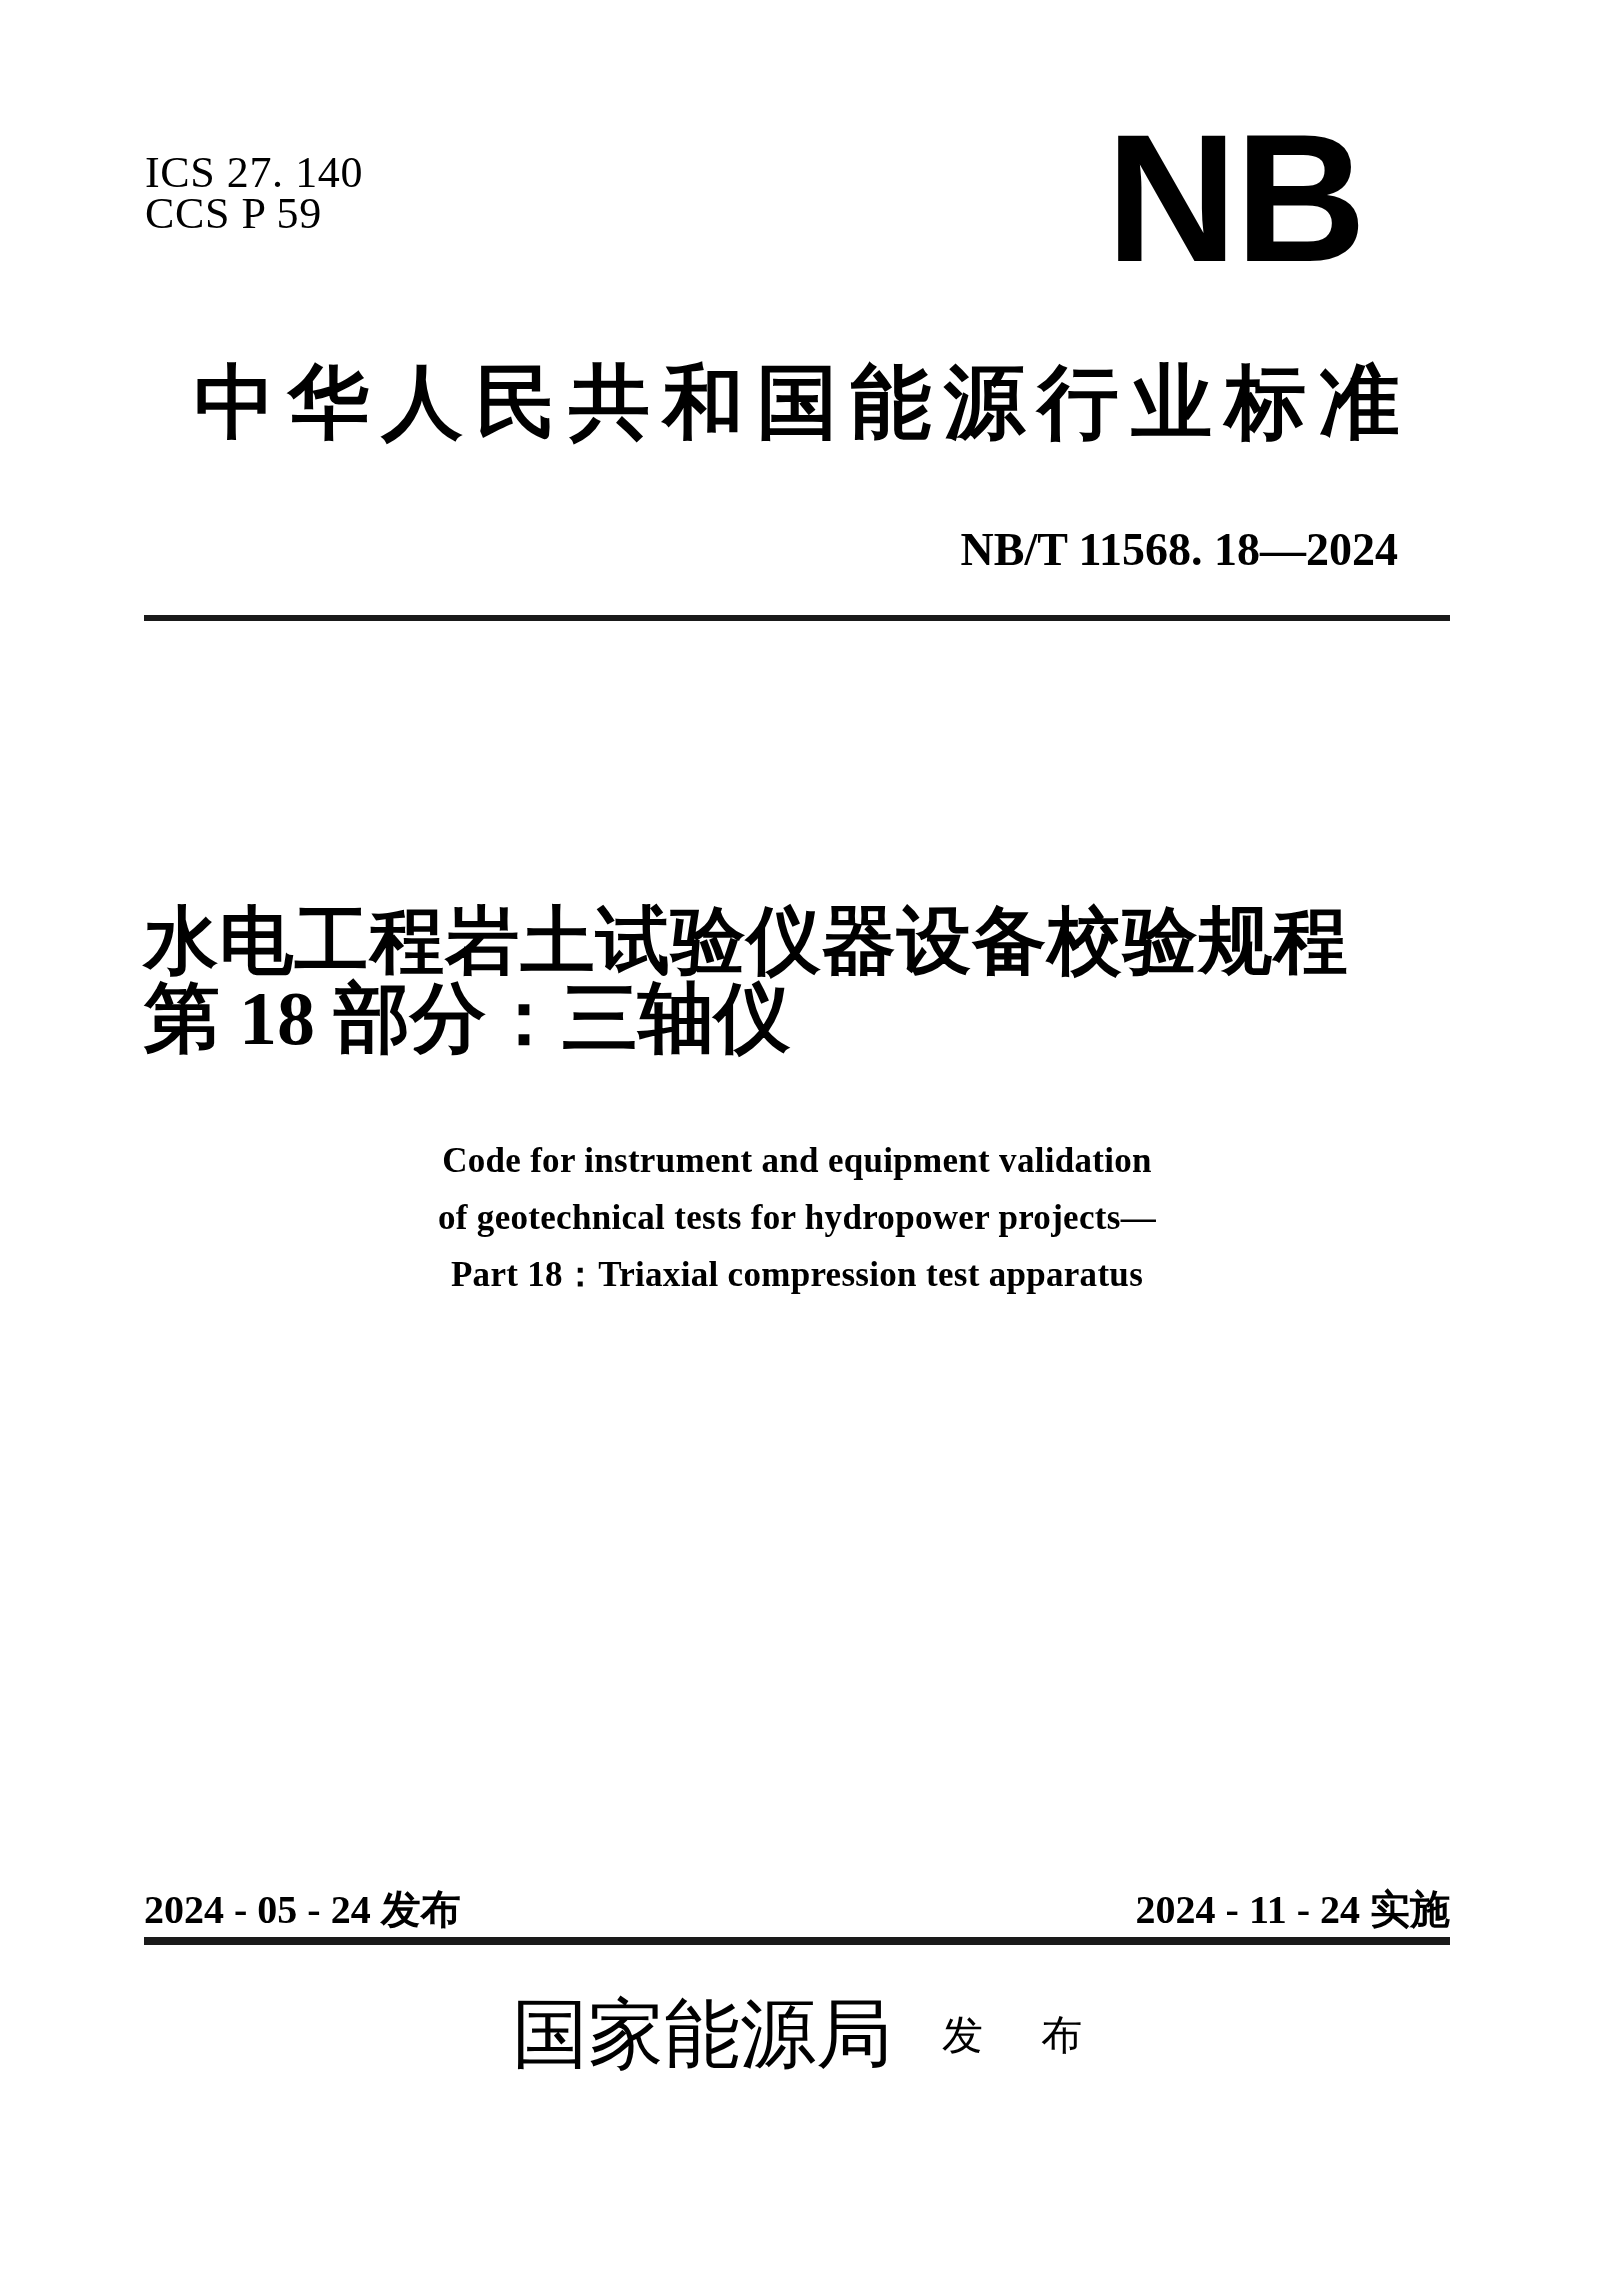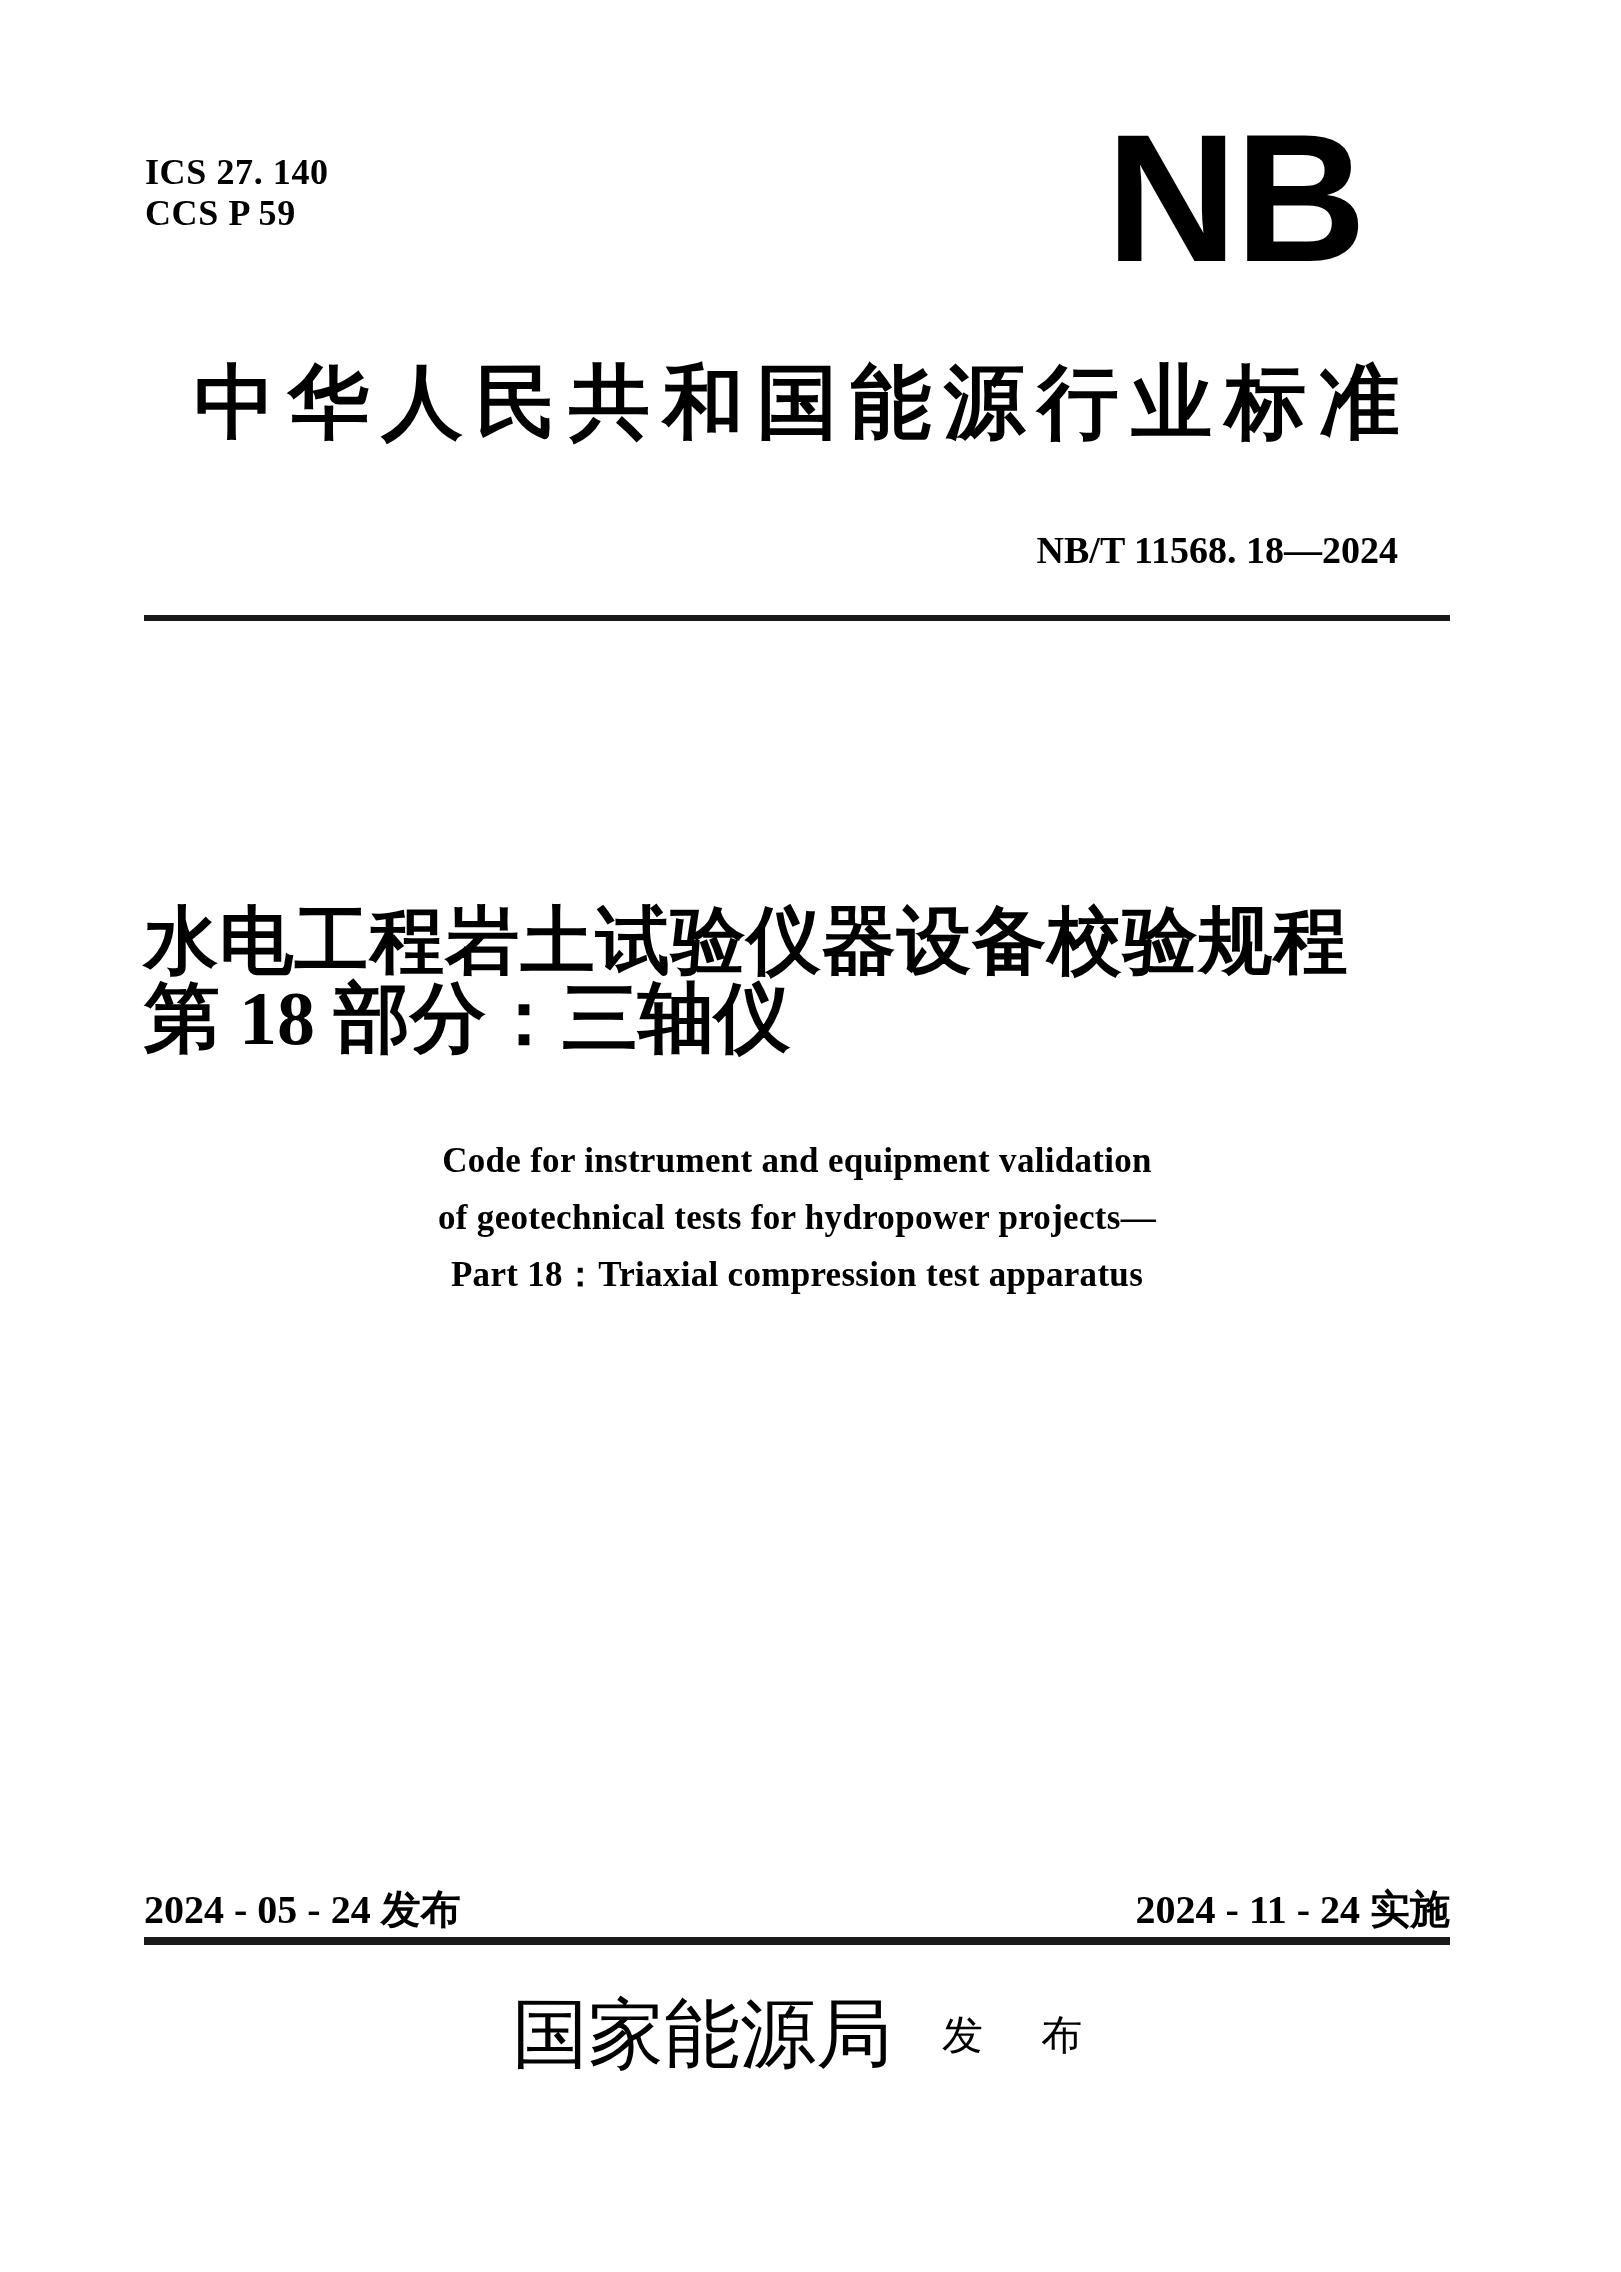--- a/index.html
+++ b/index.html
@@ -15,22 +15,22 @@
     color: #000000;
     font-family: "Liberation Serif", "DejaVu Serif", serif;
     overflow: hidden;
   }
 
   
   .codes {
     position: absolute;
     left: 145px;
     top: 152px;
-    font-size: 36px;
-    font-weight: bold;
+    font-size: 44px;
+    font-weight: normal;
     line-height: 41px;
     letter-spacing: 0.6px;
     white-space: nowrap;
   }
 
   
   .nb-logo {
     position: absolute;
     left: 1106px;
     top: 107px;
@@ -56,21 +56,21 @@
     padding-left: 12.7px;
     box-sizing: border-box;
     white-space: nowrap;
   }
 
   
   .std-no {
     position: absolute;
     right: 224px;
     top: 527px;
-    font-size: 38px;
+    font-size: 46px;
     line-height: 46px;
     font-weight: bold;
     white-space: nowrap;
   }
 
   .rule {
     position: absolute;
     left: 144px;
     width: 1306px;
     background: #1a1a1a;

